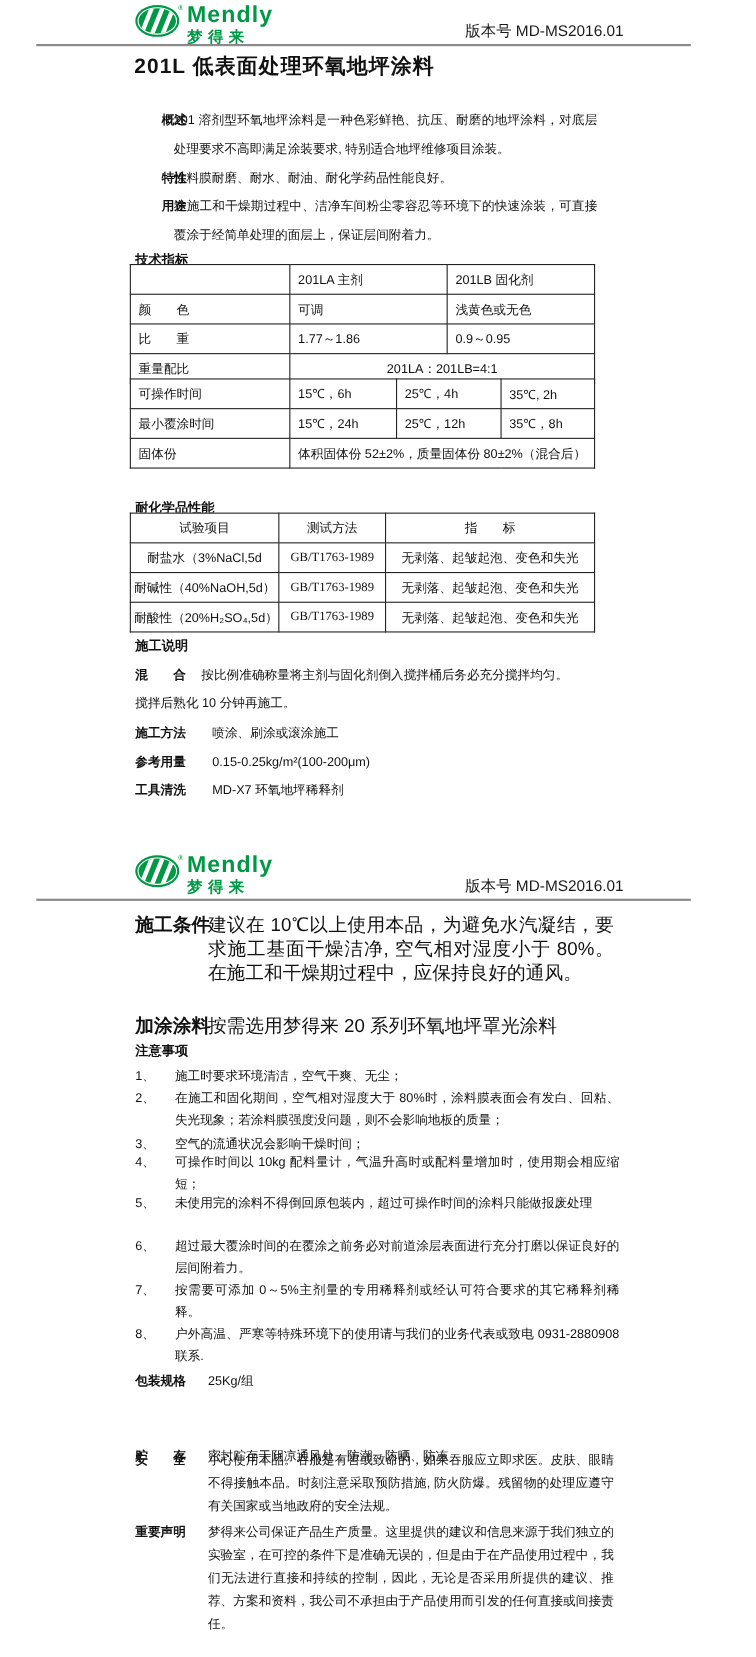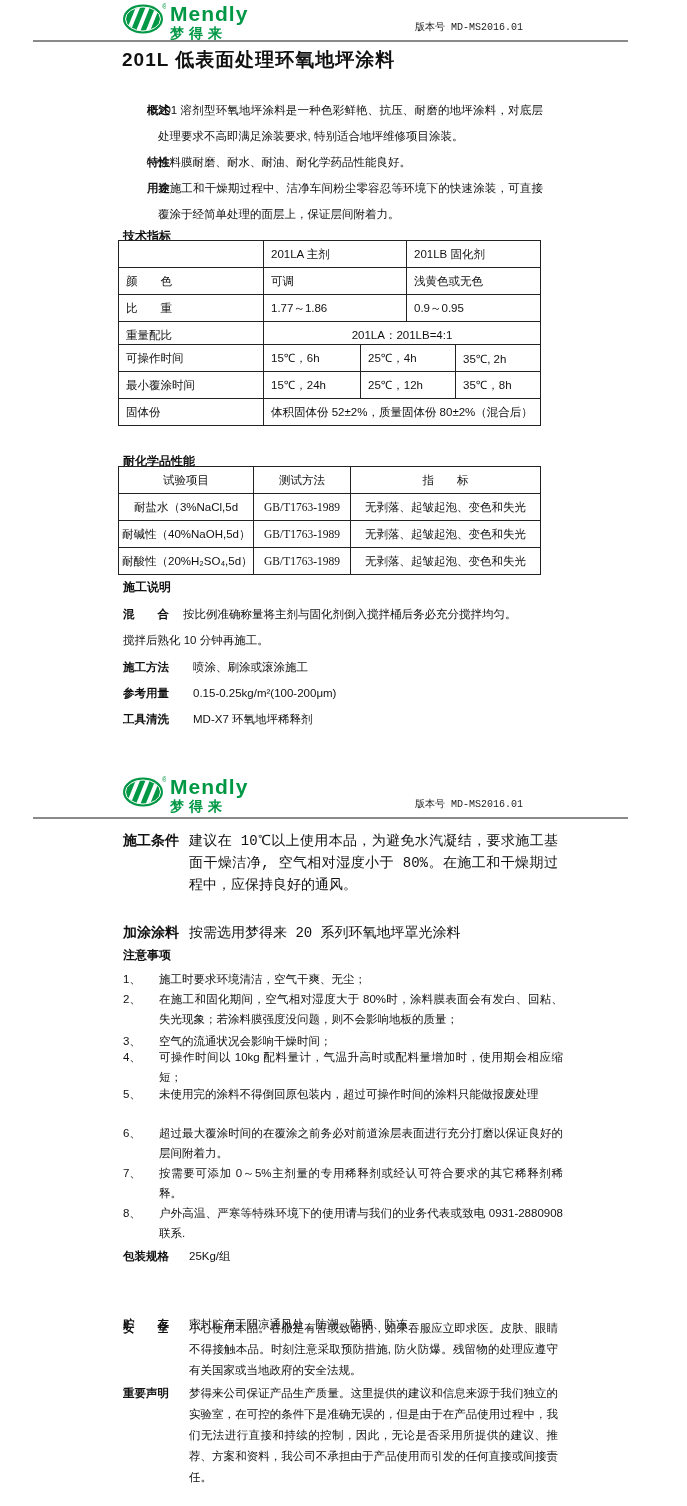--- a/index.html
+++ b/index.html
@@ -4,21 +4,21 @@
 <style>
   html,body{margin:0;padding:0;background:#fff;}
   .sheet{position:relative;width:687px;height:1506px;background:#ffffff;
          font-family:"Liberation Sans",sans-serif;color:#111;overflow:hidden;}
   .abs{position:absolute;}
   
   .logo-block{display:flex;align-items:flex-start;}
   .logo-text{margin-left:4px;line-height:1;}
   .brand-en{font-size:21px;font-weight:bold;letter-spacing:1px;}
   .brand-cn{font-size:14px;font-weight:bold;letter-spacing:5px;margin-top:2px;}
-  .version{font-size:10px;font-family:Liberation Mono, monospace;color:#1a1a1a;text-align:left;width:160px;}
+  .version{font-size:14px;font-family:Liberation Sans, sans-serif;color:#1a1a1a;text-align:center;width:160px;}
   .rule{border-top:2px solid #8a8a8a;width:595px;left:33px;}
   .doc-title{font-size:19px;font-weight:bold;letter-spacing:1px;}
   
   .para{width:420px;font-size:11.5px;line-height:26px;text-align:justify;}
   .para .lbl{position:absolute;left:0;top:0;font-weight:bold;margin-left:24px;}
   .hang35{padding-left:35px;}
   .heading{font-size:12px;font-weight:bold;}
   
   .tbl{border-collapse:collapse;table-layout:fixed;width:422px;background:#fff;}
   .tbl td{border:1px solid #222;height:26px;padding:0 7px;font-size:11.5px;
@@ -26,21 +26,21 @@
   .tbl .center{text-align:center;}
   .chem td{text-align:center;padding:0 3px;}
   .chem .serif{font-family:"Liberation Serif",serif;}
   
   .kv{font-size:11.5px;line-height:26px;}
   .kv .lbl{position:absolute;left:0;top:0;font-weight:bold;}
   .kv .val{padding-left:70px;display:block;}
   .mix{width:420px;font-size:11.5px;line-height:26px;}
   .mix .l1{padding-left:60px;}
   
-  .p2para{width:435px;font-size:14px;line-height:22px;text-align:justify;font-family:Liberation Mono, monospace;}
+  .p2para{width:435px;font-size:17px;line-height:22px;text-align:justify;}
   .p2para .lbl{position:absolute;left:0;top:0;font-weight:bold;}
   .hang66{padding-left:66px;}
   .note{width:440px;font-size:11.5px;line-height:20px;text-align:justify;}
   .note .num{position:absolute;left:0;top:0;}
   .hang36{padding-left:36px;}
   .botpara{width:435px;font-size:11.5px;line-height:21px;text-align:justify;}
   .botpara .lbl{position:absolute;left:0;top:0;font-weight:bold;}
 </style>
 </head>
 <body>

